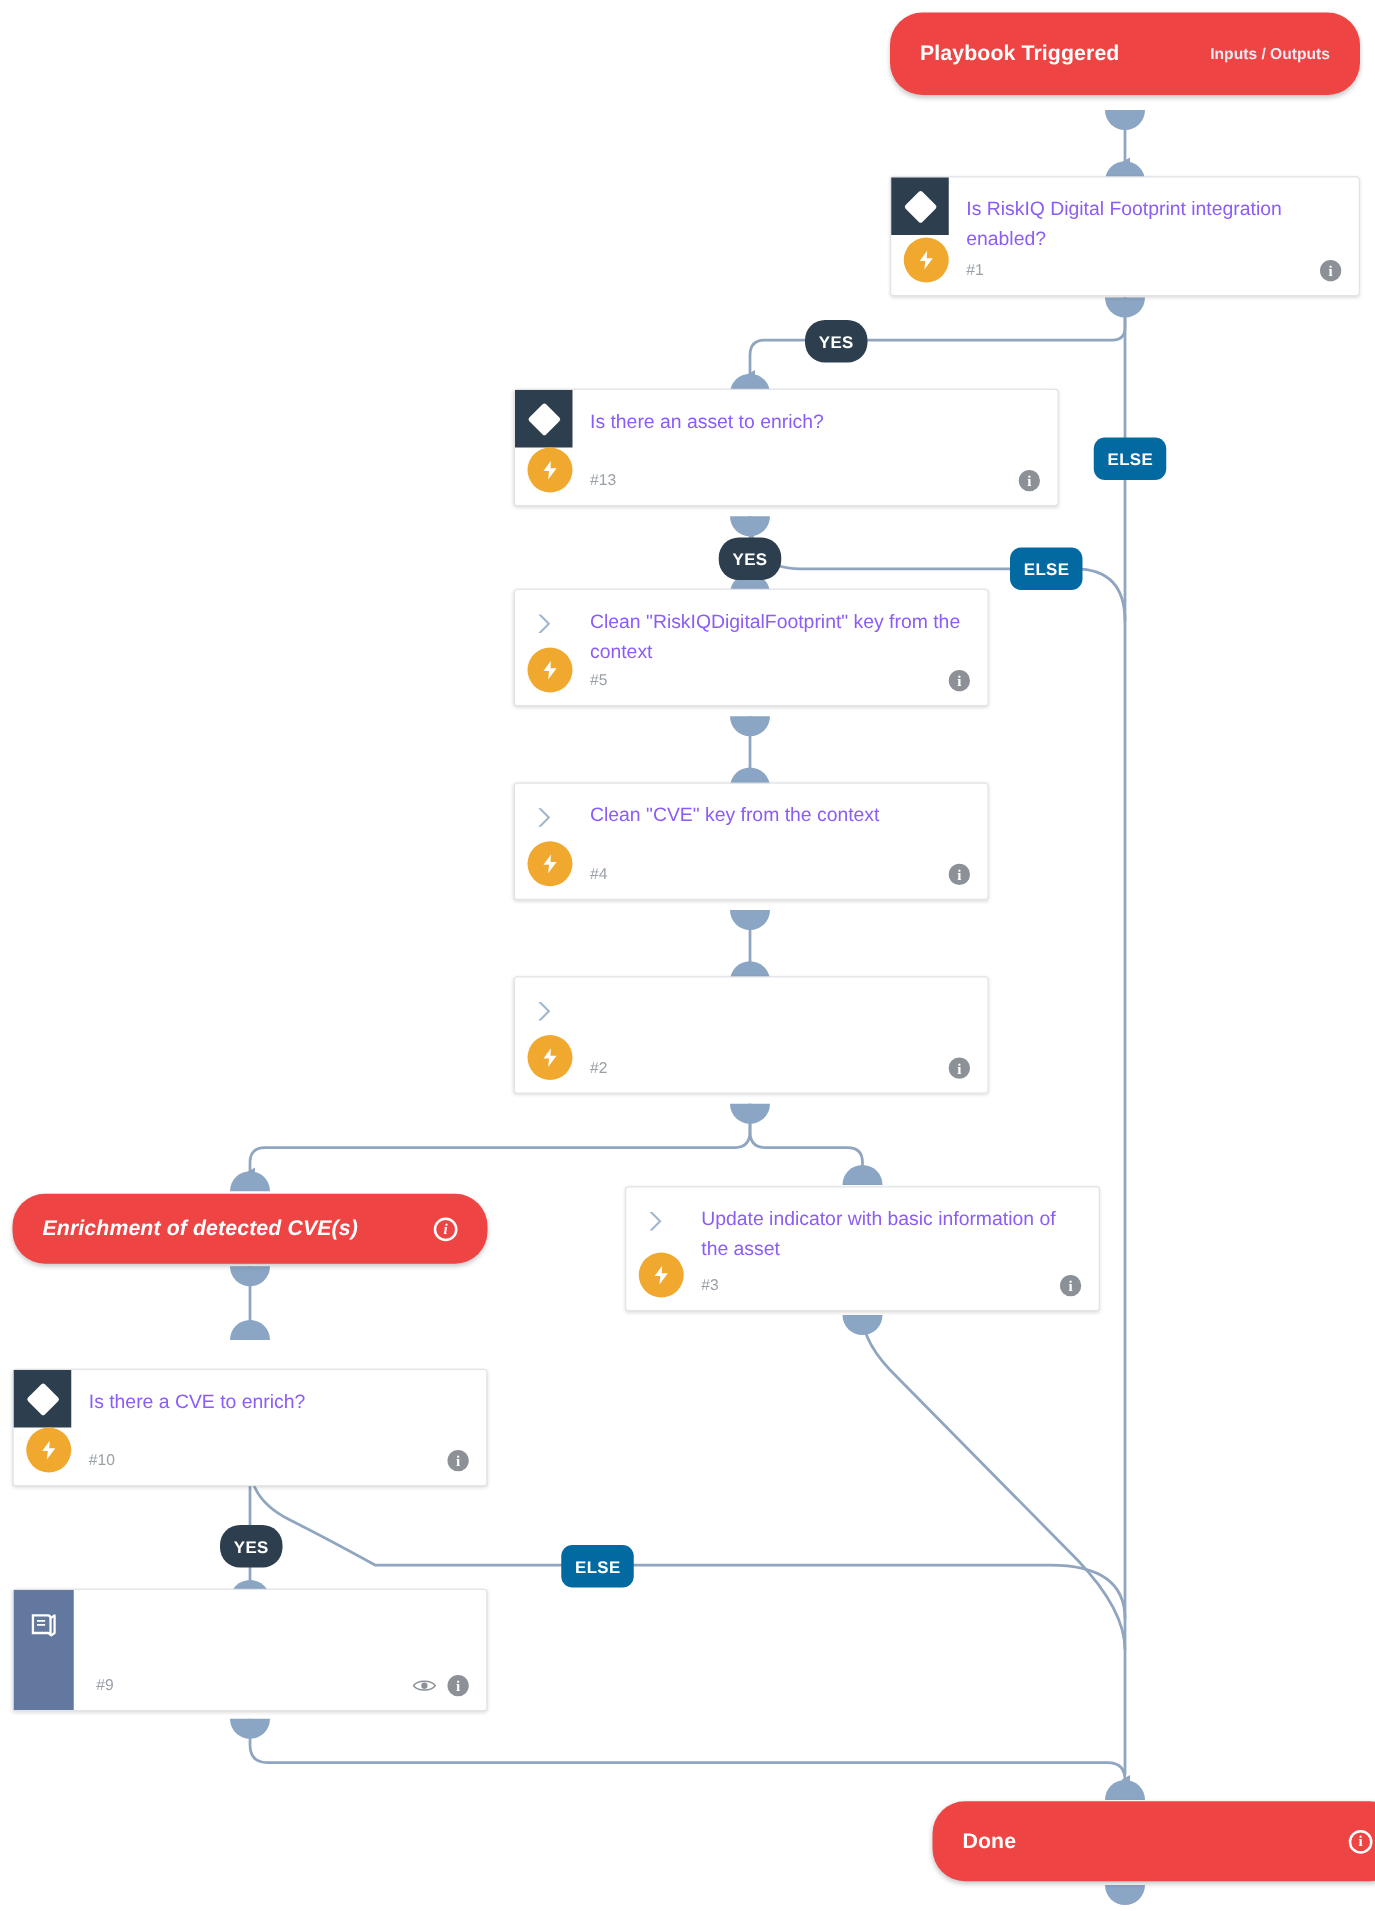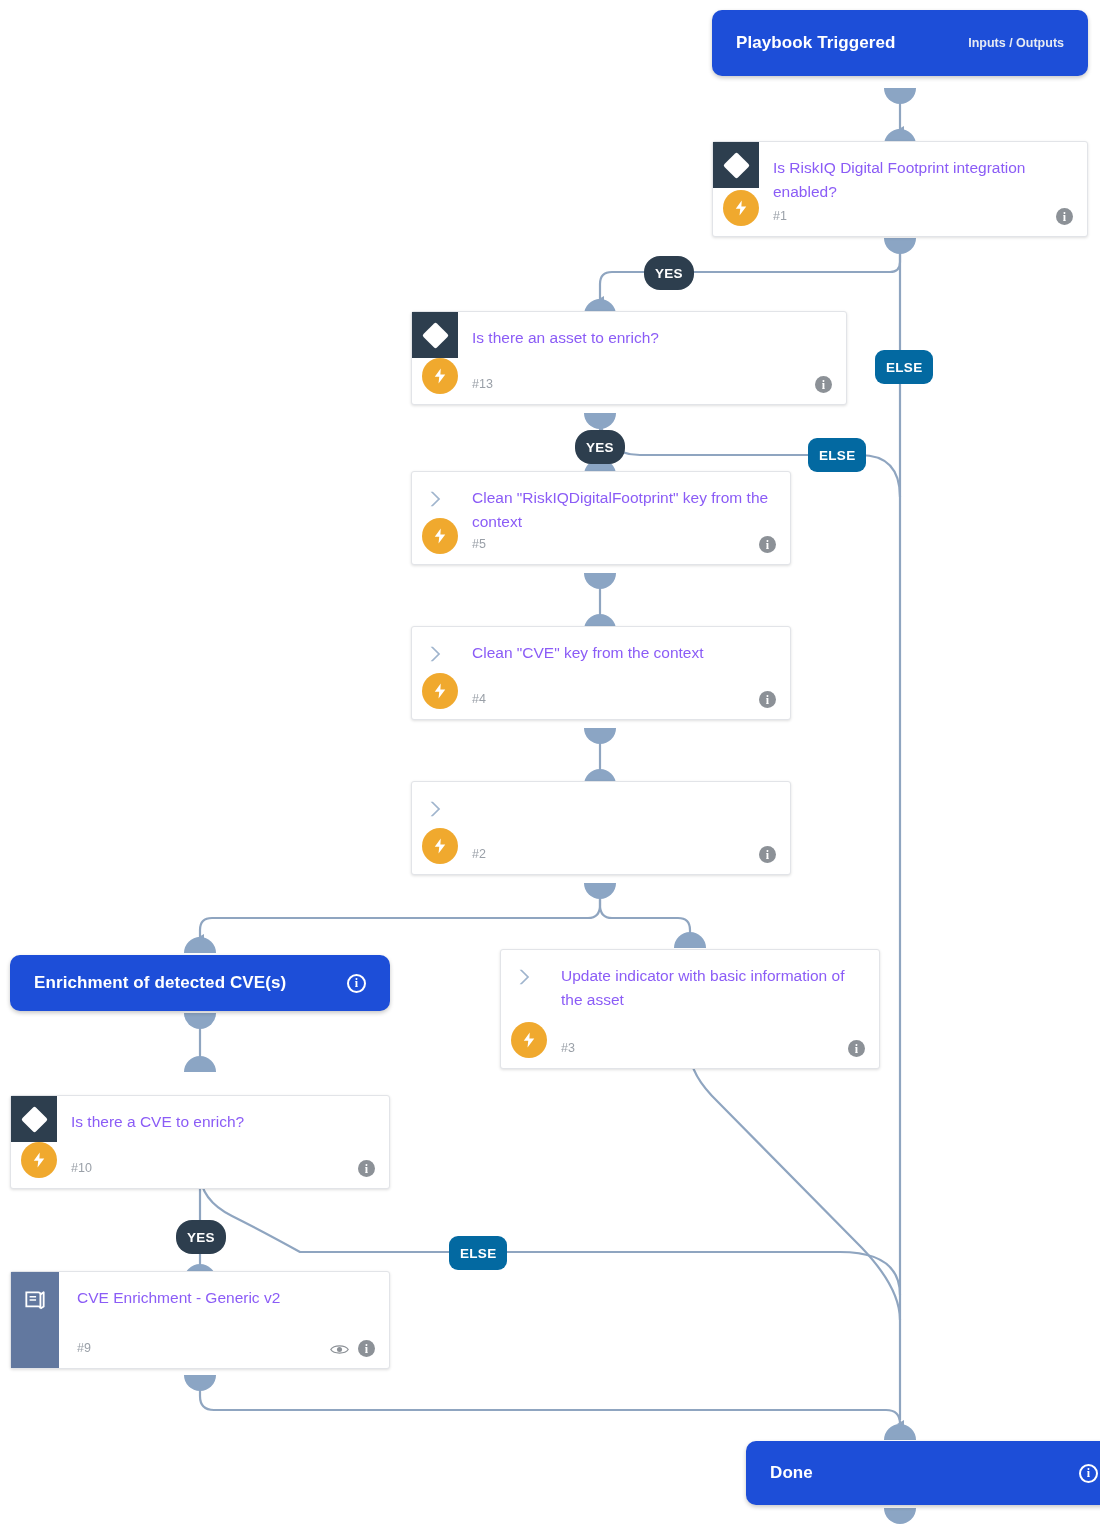--- a/index.html
+++ b/index.html
@@ -18,22 +18,22 @@
   #edge-layer {
     position: absolute;
     left: 0; top: 0;
     width: 1100px; height: 1529px;
     pointer-events: none;
   }
 
   
   .capsule {
     position: absolute;
-    border-radius: 10px;
-    background: #1d4ed8;
+    border-radius: 26px;
+    background: #ef4444;
     box-shadow: 0 2px 4px rgba(0,0,0,0.22);
     display: flex;
     align-items: center;
     padding: 0 24px;
     color: #ffffff;
   }
   .capsule .cap-title {
     font-size: 17px;
     font-weight: bold;
     letter-spacing: 0.1px;
@@ -334,21 +334,21 @@
         </svg>
     </div>
     <div class="card-body">
       <div class="card-id">#2</div>
       <div class="card-icons">
         <div class="info-icon">i</div>
       </div>
     </div>
   </div>
 
-  <div class="capsule" style="left:10px; top:955px; width:380px; height:56px;">
+  <div class="capsule" style="left:10px; top:955px; width:380px; height:56px;font-style:italic;">
     <span class="cap-title">Enrichment of detected CVE(s)</span>
     <span class="cap-right" style="display:flex;align-items:center;">
       <span class="info-icon on-capsule">i</span>
     </span>
   </div>
 
   <div class="card" style="left:10px; top:1071px; width:380px; height:94px;margin-top:24px;">
     <div class="cond-square">
       <div class="diamond"></div>
     </div>
@@ -371,35 +371,34 @@
 
   <div class="card" style="left:10px; top:1271px; width:380px; height:98px;">
     <div class="pb-side">
       <svg width="26" height="26" viewBox="0 0 24 24">
         <path d="M4 4 h11 a2 2 0 0 1 2 2 v13 a2 2 0 0 0 -2 -2 h-11 z" fill="none" stroke="#ffffff" stroke-width="1.7"></path>
         <path d="M17 6 l3 -2 v13 l-3 2" fill="none" stroke="#ffffff" stroke-width="1.7" stroke-linejoin="round"></path>
         <path d="M7 8 h6 M7 11 h6" stroke="#ffffff" stroke-width="1.4"></path>
       </svg>
     </div>
     <div class="card-body" style="padding-left:66px;">
-      <div class="card-title">CVE Enrichment - Generic v2</div>
       <div class="card-id" style="left:66px;">#9</div>
       <div class="card-icons">
         <span class="eye-icon">
           <svg width="19" height="13" viewBox="0 0 24 16">
             <path d="M1 8 C5 2, 19 2, 23 8 C19 14, 5 14, 1 8 Z" fill="none" stroke="#8c9197" stroke-width="1.6"></path>
             <circle cx="12" cy="8" r="3.2" fill="#8c9197"></circle>
           </svg>
         </span>
         <div class="info-icon">i</div>
       </div>
     </div>
   </div>
 
-  <div class="card" style="left:500px; top:949px; width:380px; height:120px;">
+  <div class="card" style="left:500px; top:949px; width:380px; height:100px;">
     <div class="chevron-icon">
       <svg width="22" height="22" viewBox="0 0 24 24">
           <path d="M5 4 L13 12 L5 20 L7.5 20 L15.5 12 L7.5 4 Z" fill="#9fb4cd"></path>
         </svg>
     </div>
     <div class="bolt">
       <svg width="18" height="18" viewBox="0 0 24 24">
           <path d="M13 2 L5 13 H11 L10 22 L19 10 H12.5 Z" fill="#ffffff"></path>
         </svg>
     </div>

